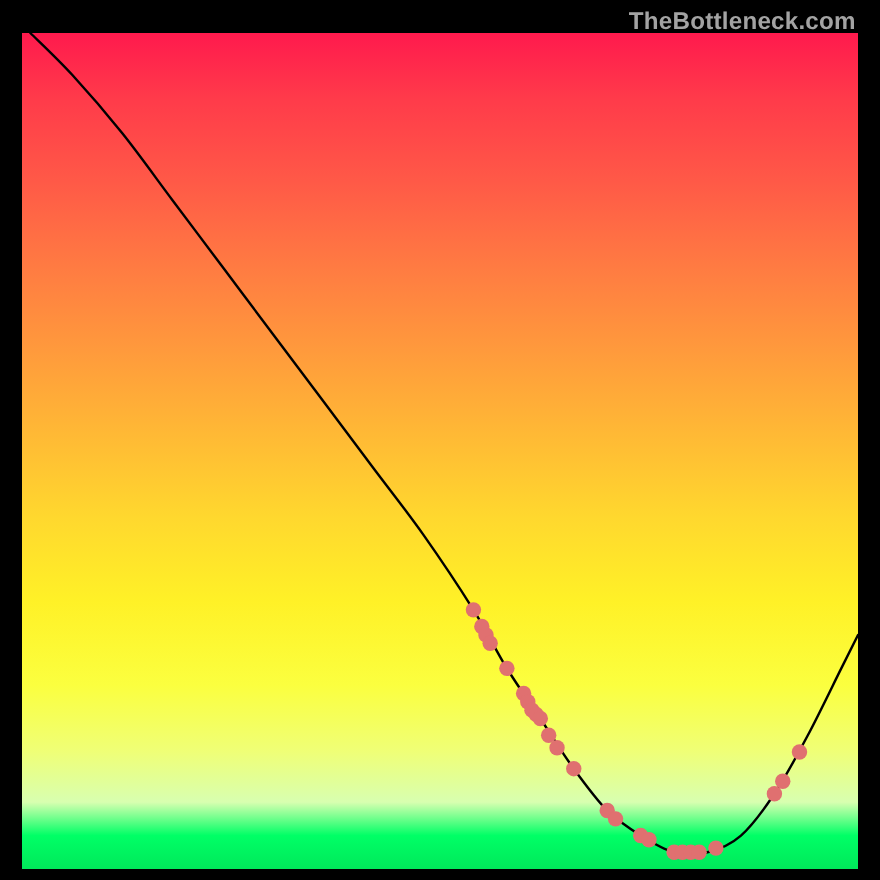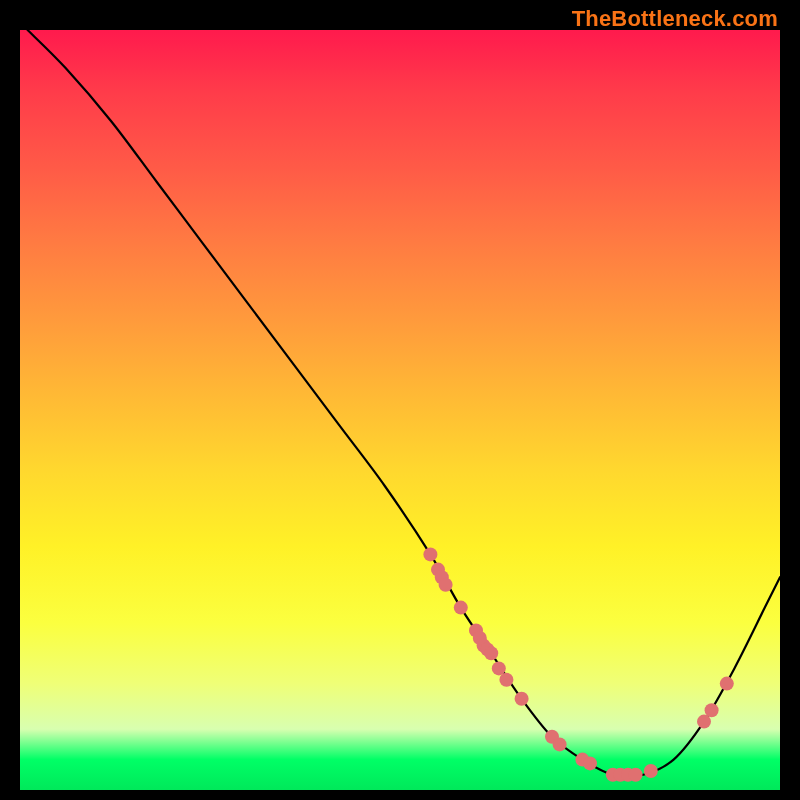--- a/index.html
+++ b/index.html
@@ -30,21 +30,21 @@
       #efff77 86%,
       #d8ffb0 92%,
       #00ff66 96%,
       #00e85a 100%
     );
   }
   .watermark {
     position: absolute;
     top: 6px;
     right: 22px;
-    color: #f97316;
+    color: #a3a3a3;
     font-size: 22px;
     font-weight: 600;
     letter-spacing: 0.2px;
     text-align: right;
   }
   svg.plot {
     position: absolute;
     left: 0;
     top: 0;
     width: 760px;

